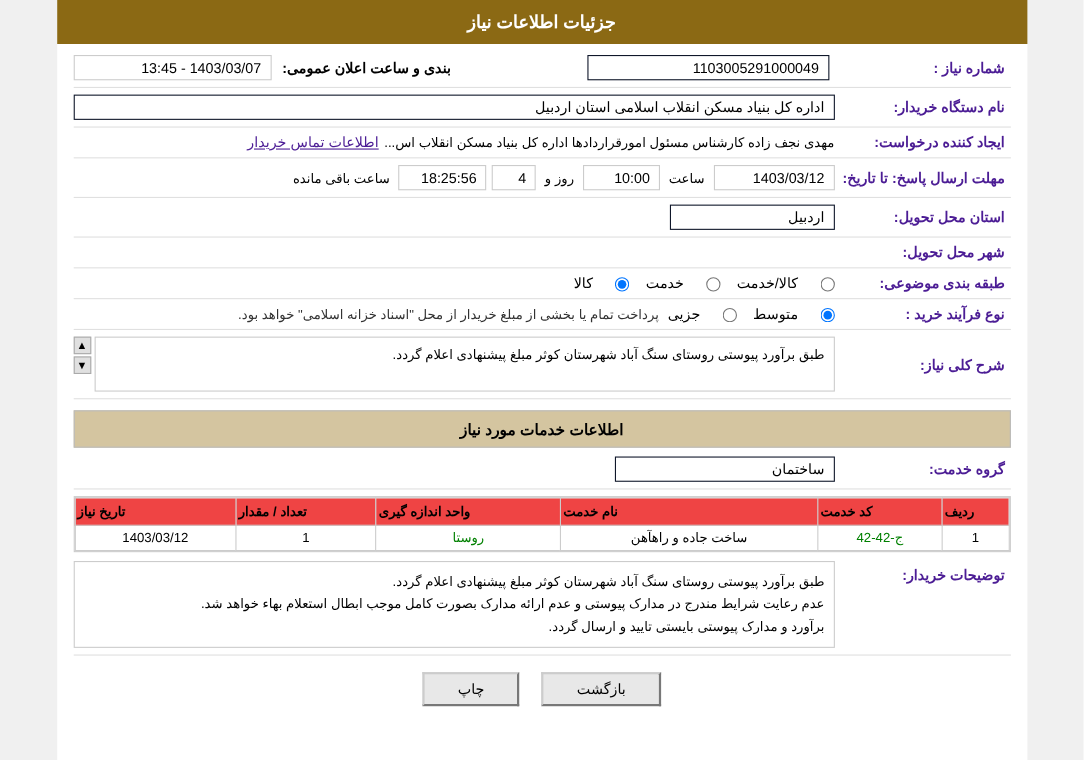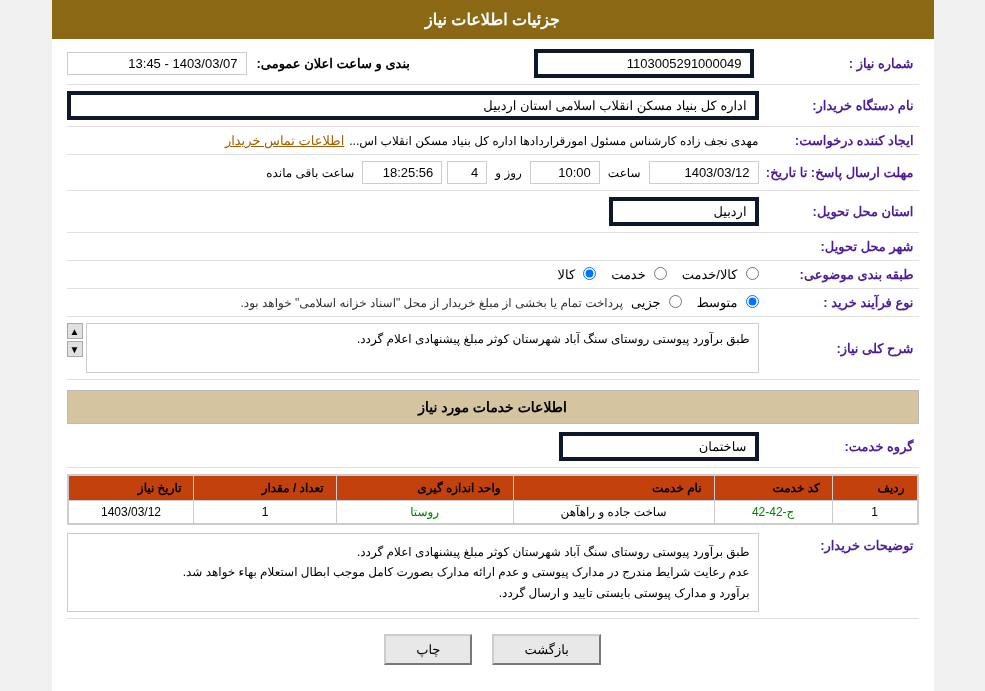--- a/index.html
+++ b/index.html
@@ -36,21 +36,21 @@
     }
     .label {
       color: #4c1d95;
       font-weight: bold;
       min-width: 160px;
       padding-right: 5px;
       flex-shrink: 0;
     }
     .value-box {
       background: #fff;
-      border: 4px solid #0f172a;
+      border: 1px solid #0f172a;
       padding: 3px 8px;
       min-width: 200px;
       min-height: 22px;
       text-align: right;
     }
     .date-box {
       background: #fff;
       border: 1px solid #ccc;
       padding: 3px 8px;
       min-height: 22px;
@@ -67,56 +67,56 @@
     .table-container {
       border: 1px solid #ccc;
       margin-bottom: 8px;
     }
     table {
       width: 100%;
       border-collapse: collapse;
       font-size: 12px;
     }
     th {
-      background: #c2410c;
-      border: 1px solid #ccc;
-      padding: 5px 12px;
-      text-align: right;
+      background: #ef4444;
+      border: 1px solid #ccc;
+      padding: 5px 2px;
+      text-align: left;
       font-weight: bold;
     }
     td {
       border: 1px solid #ccc;
       padding: 4px 8px;
       text-align: center;
     }
     td.green-link {
       color: #008000;
     }
     .radio-group {
       display: flex;
       gap: 15px;
       align-items: center;
     }
     .radio-item {
       display: flex;
-      align-items: flex-start;
-      gap: 8px;
+      align-items: flex-end;
+      gap: 20px;
     }
     .description-box {
       border: 1px solid #ccc;
       padding: 8px;
       background: #fff;
       min-height: 60px;
       width: 100%;
       text-align: right;
       line-height: 1.7;
       font-size: 12px;
     }
     .contact-link {
-      color: #a16207;
+      color: #4c1d95;
       text-decoration: underline;
       cursor: pointer;
     }
     .footer-buttons {
       display: flex;
       justify-content: center;
       gap: 20px;
       margin-top: 15px;
     }
     .btn {

